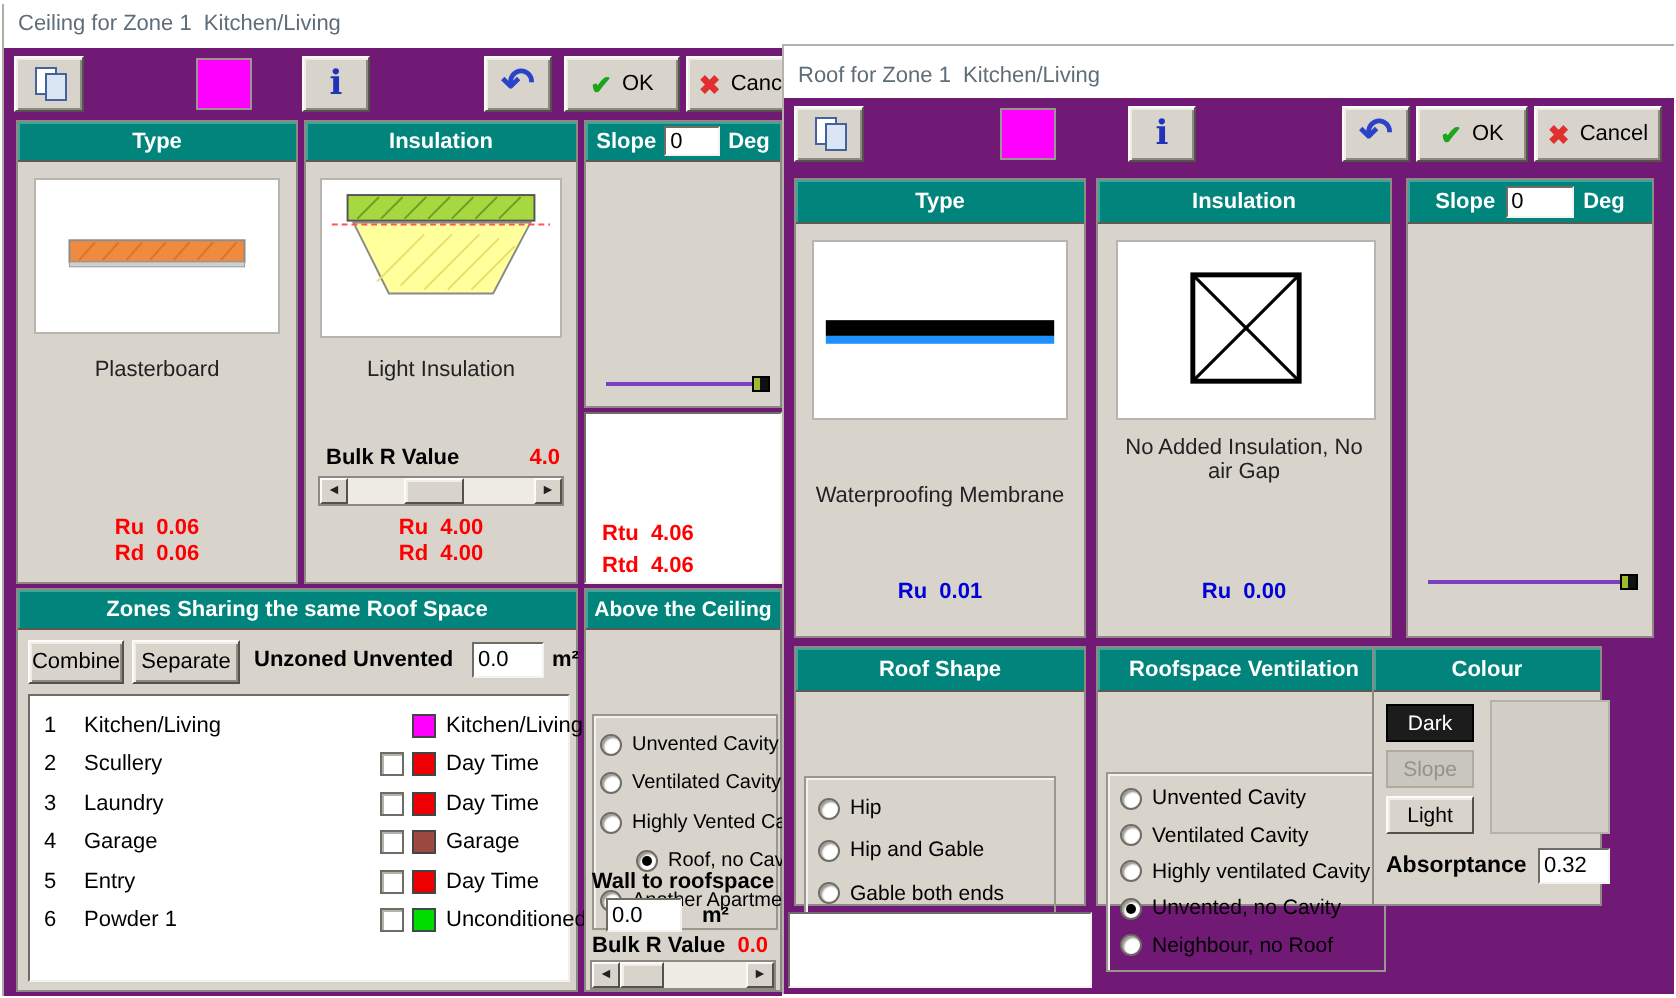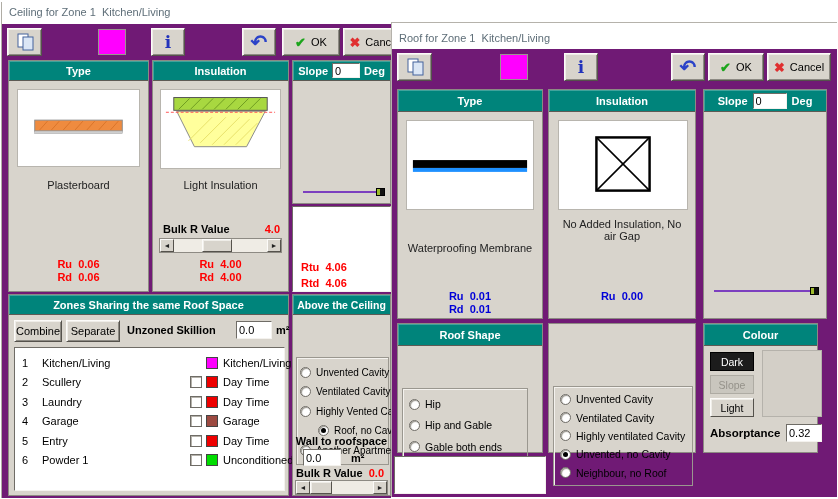--- a/index.html
+++ b/index.html
@@ -178,21 +178,21 @@
   <div>Rtu  4.06</div><div>Rtd  4.06</div><div>UAu  2.43</div><div>UAd  2.43</div><div>Area   10.24</div></div>
 
   <div class="panel" style="left:6px; top:292px; width:281px; height:202px;">
     <div class="hdr">Zones Sharing the same Roof Space</div>
     <div class="tbtn" style="left:5px; top:25px; width:48px; height:22px;">
       <span>Combine</span>
     </div>
     <div class="tbtn" style="left:57px; top:25px; width:54px; height:22px;">
       <span>Separate</span>
     </div>
-    <span class="boldlbl" style="position:absolute; left:118px; top:29px;">Unzoned Skillion</span>
+    <span class="boldlbl" style="position:absolute; left:118px; top:29px;">Unzoned Unvented</span>
     <input class="mini-input" style="position: absolute; left: 227px; top: 26px; width: 36px; height: 18px;" value="0.0">
     <span class="boldlbl" style="position:absolute; left:267px; top:29px;">m²</span>
 
     <div class="zlist" style="left:5px; top:52px; width:271px; height:144px;">
 
         <div class="zone-row">
           <span>1</span>
           <span>Kitchen/Living</span>
           <span class="z-check" style="visibility: hidden;"></span>
           <span class="z-swatch" style="background: rgb(255, 0, 255);"></span>
@@ -320,21 +320,20 @@
   <div class="panel" style="left:5px; top:66px; width:146px; height:230px;">
     <div class="hdr hdr22">Type</div>
     <div class="imgbox" style="left:8px; top:30px; width:128px; height:90px;">
       <svg width="128" height="90" viewBox="0 0 128 90">
         <rect x="6" y="40" width="116" height="8" fill="#000"></rect>
         <rect x="6" y="48" width="116" height="4" fill="#1e90ff"></rect>
       </svg>
     </div>
     <div class="clabel" style="top:132px;margin-top:20px;">Waterproofing Membrane</div>
     <div class="ctr bluev" style="top:200px;">Ru  0.01</div>
-    <div class="ctr bluev" style="top:213px;">Rd  0.01</div>
   </div>
 
   <div class="panel" style="left:156px; top:66px; width:148px; height:230px;">
     <div class="hdr hdr22">Insulation</div>
     <div class="imgbox" style="left:9px; top:30px; width:130px; height:90px;">
       <svg width="130" height="90" viewBox="0 0 130 90">
         <rect x="38" y="17" width="54" height="54" fill="#fff" stroke="#000" stroke-width="2.5"></rect>
         <line x1="38" y1="17" x2="92" y2="71" stroke="#000" stroke-width="1.6"></line>
         <line x1="92" y1="17" x2="38" y2="71" stroke="#000" stroke-width="1.6"></line>
       </svg>
@@ -374,20 +373,21 @@
         </div>
 
         <div class="radio-row">
           <span class="radio checked"></span>
           <span class="radio-label">Skillion</span>
         </div>
       </div>
   </div>
 
   <div class="panel" style="left:156px; top:300px; width:148px; height:130px;">
+    <div class="hdr hdr22">Roofspace Ventilation</div>
     <div class="groupbox" style="left:4px; top:26px; width:140px; height:100px; display:flex; flex-direction:column; justify-content:space-evenly;">
 
         <div class="radio-row">
           <span class="radio"></span>
           <span class="radio-label">Unvented Cavity</span>
         </div>
 
         <div class="radio-row">
           <span class="radio"></span>
           <span class="radio-label">Ventilated Cavity</span>
@@ -403,21 +403,21 @@
           <span class="radio-label">Unvented, no Cavity</span>
         </div>
 
         <div class="radio-row">
           <span class="radio"></span>
           <span class="radio-label">Neighbour, no Roof</span>
         </div>
       </div>
   </div>
 
-  <div class="panel" style="left:311px; top:300px; width:115px; height:130px;">
+  <div class="panel" style="left:294px; top:300px; width:115px; height:130px;">
     <div class="hdr hdr22">Colour</div>
     <div class="btn-colour btn-dark" style="left:6px; top:28px;">
       <span>Dark</span>
     </div>
     <div class="btn-colour btn-medium" style="left:6px; top:51px;">
       <span>Slope</span>
     </div>
     <div class="btn-colour btn-light" style="left:6px; top:74px;">
       <span>Light</span>
     </div>

